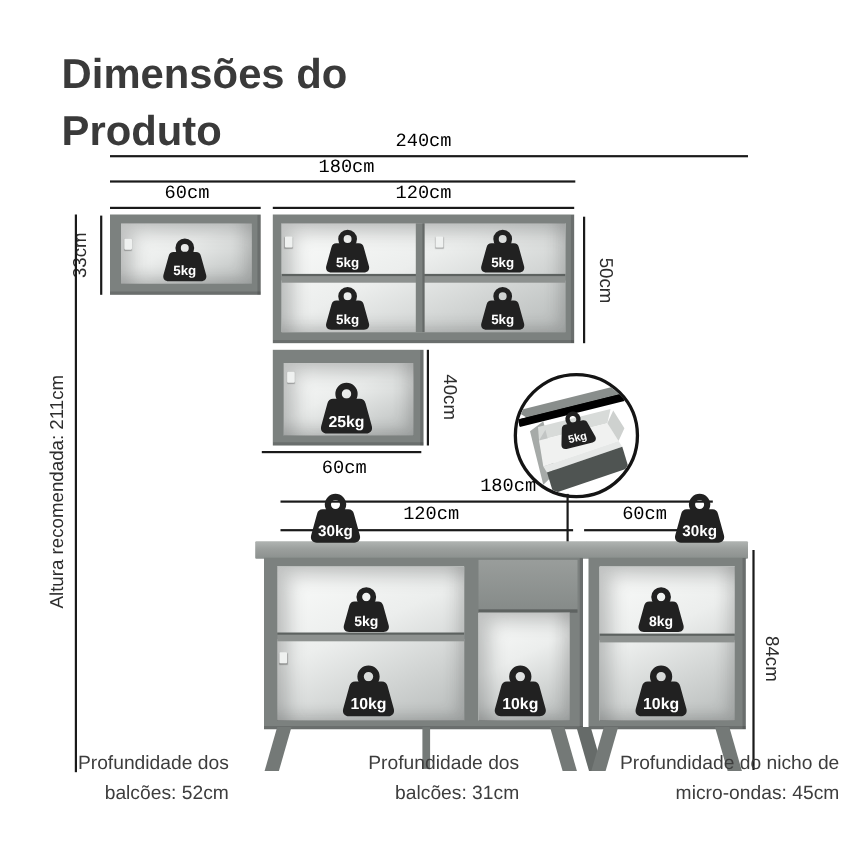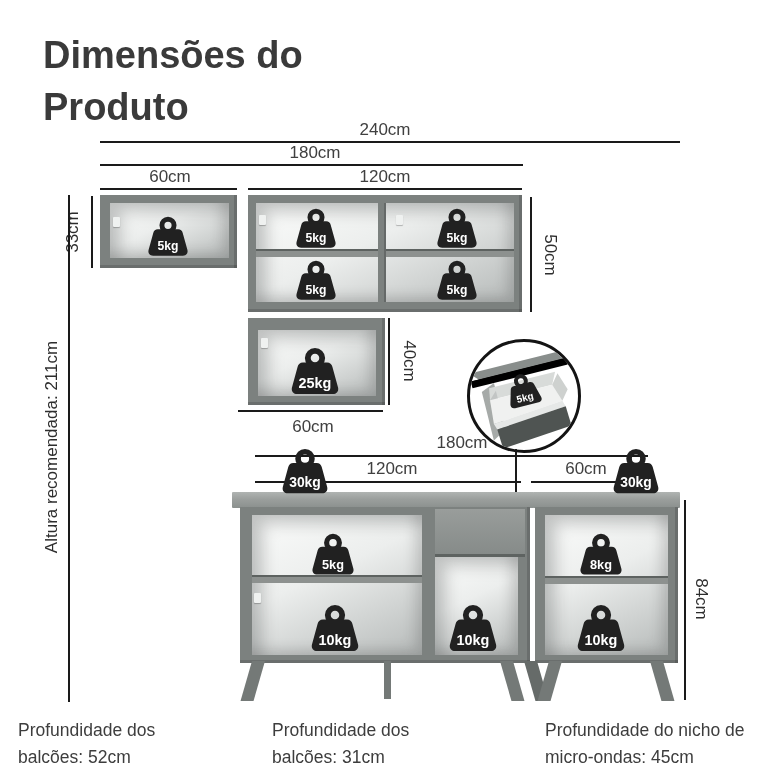--- a/index.html
+++ b/index.html
@@ -2,48 +2,48 @@
 <html><head>
 <meta charset="utf-8">
 <style>
   html,body{margin:0;padding:0;background:#fff;}
   .stage{
     position:relative;width:780px;height:780px;background:#ffffff;overflow:hidden;
     font-family:"Liberation Sans",sans-serif;color:#3a3a3a;
   }
   .title{
     position:absolute;left:40px;top:26px;width:330px;
-    font-size:38px;font-weight:700;line-height:1.38;color:#3a3a3a;margin:3px;
+    font-size:38px;font-weight:700;line-height:1.38;color:#3a3a3a;margin:16px;
   }
   
   .dimh{position:absolute;height:2px;background:#1a1a1a;}
   .dimv{position:absolute;width:2px;background:#1a1a1a;}
   
-  .dlabel{position:absolute;font-size:17px;color:#404040;white-space:nowrap;transform:translate(-50%,0);}
+  .dlabel{position:absolute;font-size:17px;color:#000000;white-space:nowrap;transform:translate(-50%,0);font-family:Liberation Mono, monospace;}
   .vlabel{position:absolute;font-size:17px;color:#2d2d2d;white-space:nowrap;transform:translate(-50%,-50%) rotate(90deg);}
   .vlabel.ccw{transform:translate(-50%,-50%) rotate(-90deg);}
   
   .cab{position:absolute;background:#7c817f;box-shadow:inset -3px 0 0 rgba(0,0,0,.14), inset 0 -3px 0 rgba(0,0,0,.14);}
   .inner{position:absolute;background:linear-gradient(155deg,#fbfcfb 0%,#eceeed 42%,#b6bab9 100%);
          box-shadow:inset 10px 8px 16px rgba(48,52,50,.28), inset -8px -6px 12px rgba(48,52,50,.16);}
   .shelf{position:absolute;height:6px;background:#8d918f;box-shadow:0 -2px 0 #5d6260;}
   .divider{position:absolute;width:8px;background:#7c817f;box-shadow:inset -2px 0 0 rgba(0,0,0,.18);}
   .counter{position:absolute;height:16px;background:linear-gradient(#b0b4b2 0%,#9b9f9d 45%,#8b908e 100%);border-radius:1px;}
   .drawer-front{position:absolute;background:linear-gradient(#999d9b,#868b89);border-bottom:3px solid #5e6361;}
   .leg{position:absolute;width:13px;height:40px;background:#747977;transform-origin:top center;}
   .leg.thin{width:7px;height:38px;}
   .tab{position:absolute;width:7px;height:10px;background:#eff1f0;border-radius:1px;box-shadow:0 1px 1px rgba(0,0,0,.25);}
   
   .wt{position:absolute;overflow:visible;}
   .wtxt{fill:#ffffff;font-weight:700;font-size:16px;text-anchor:middle;font-family:"Liberation Sans",sans-serif;}
   
   .detail-circle{position:absolute;left:467px;top:339px;width:114px;height:114px;border-radius:50%;
     border:3px solid #141414;background:#ffffff;box-sizing:border-box;overflow:hidden;}
   
-  .footnote{position:absolute;font-size:17.5px;line-height:1.55;color:#3d3d3d;text-align:left;top:680px;margin-top:37px;}
+  .footnote{position:absolute;font-size:17.5px;line-height:1.55;color:#3d3d3d;text-align:right;top:680px;}
 </style>
 </head>
 <body>
 
 <div class="stage">
 
   <svg width="0" height="0" style="position:absolute" aria-hidden="true">
     <defs>
       <g id="wshape">
         <circle cx="30" cy="11" r="8" fill="none" stroke="#212121" stroke-width="6.5"></circle>

